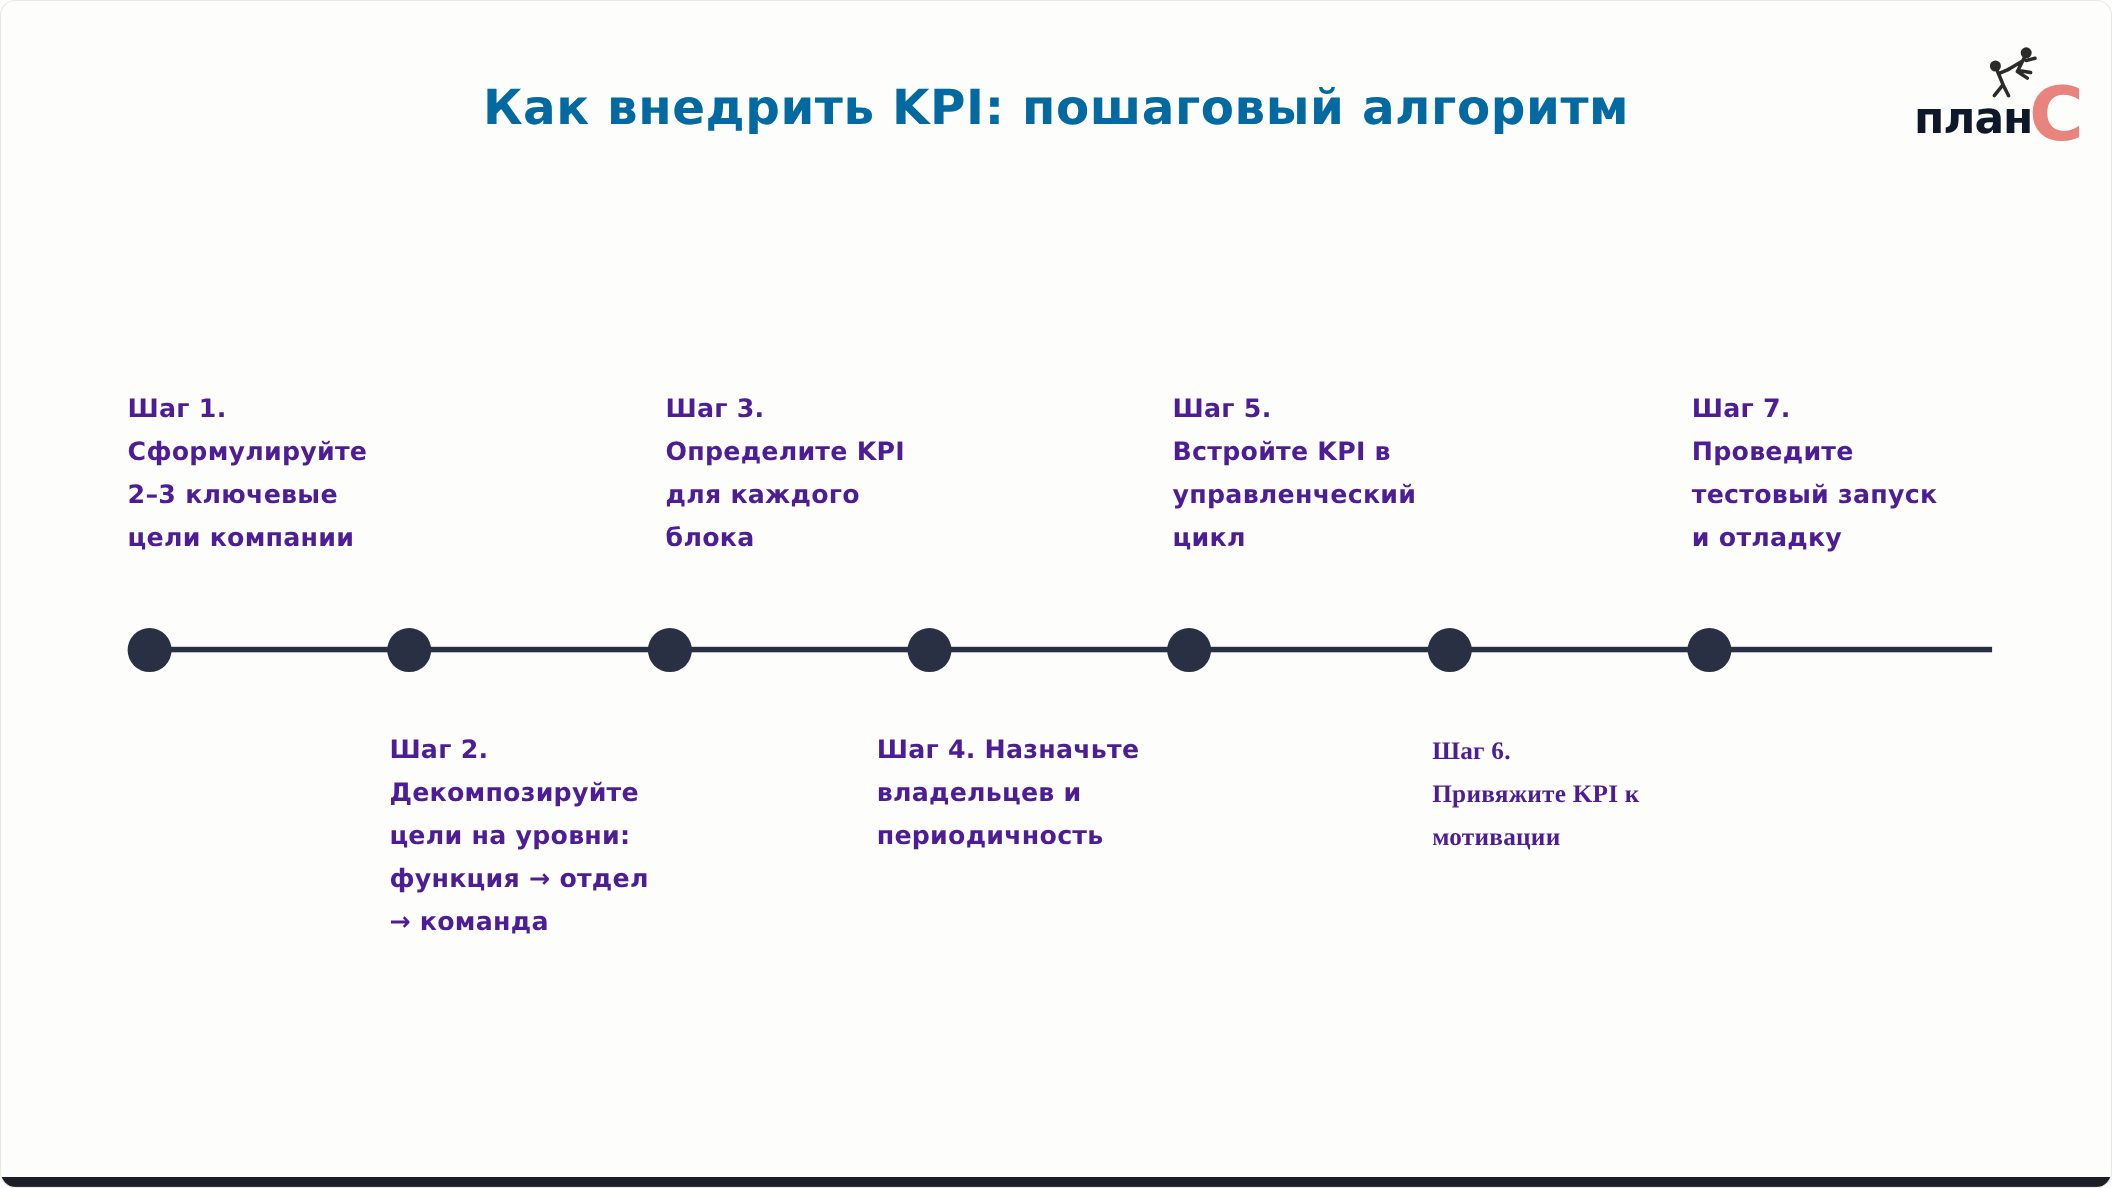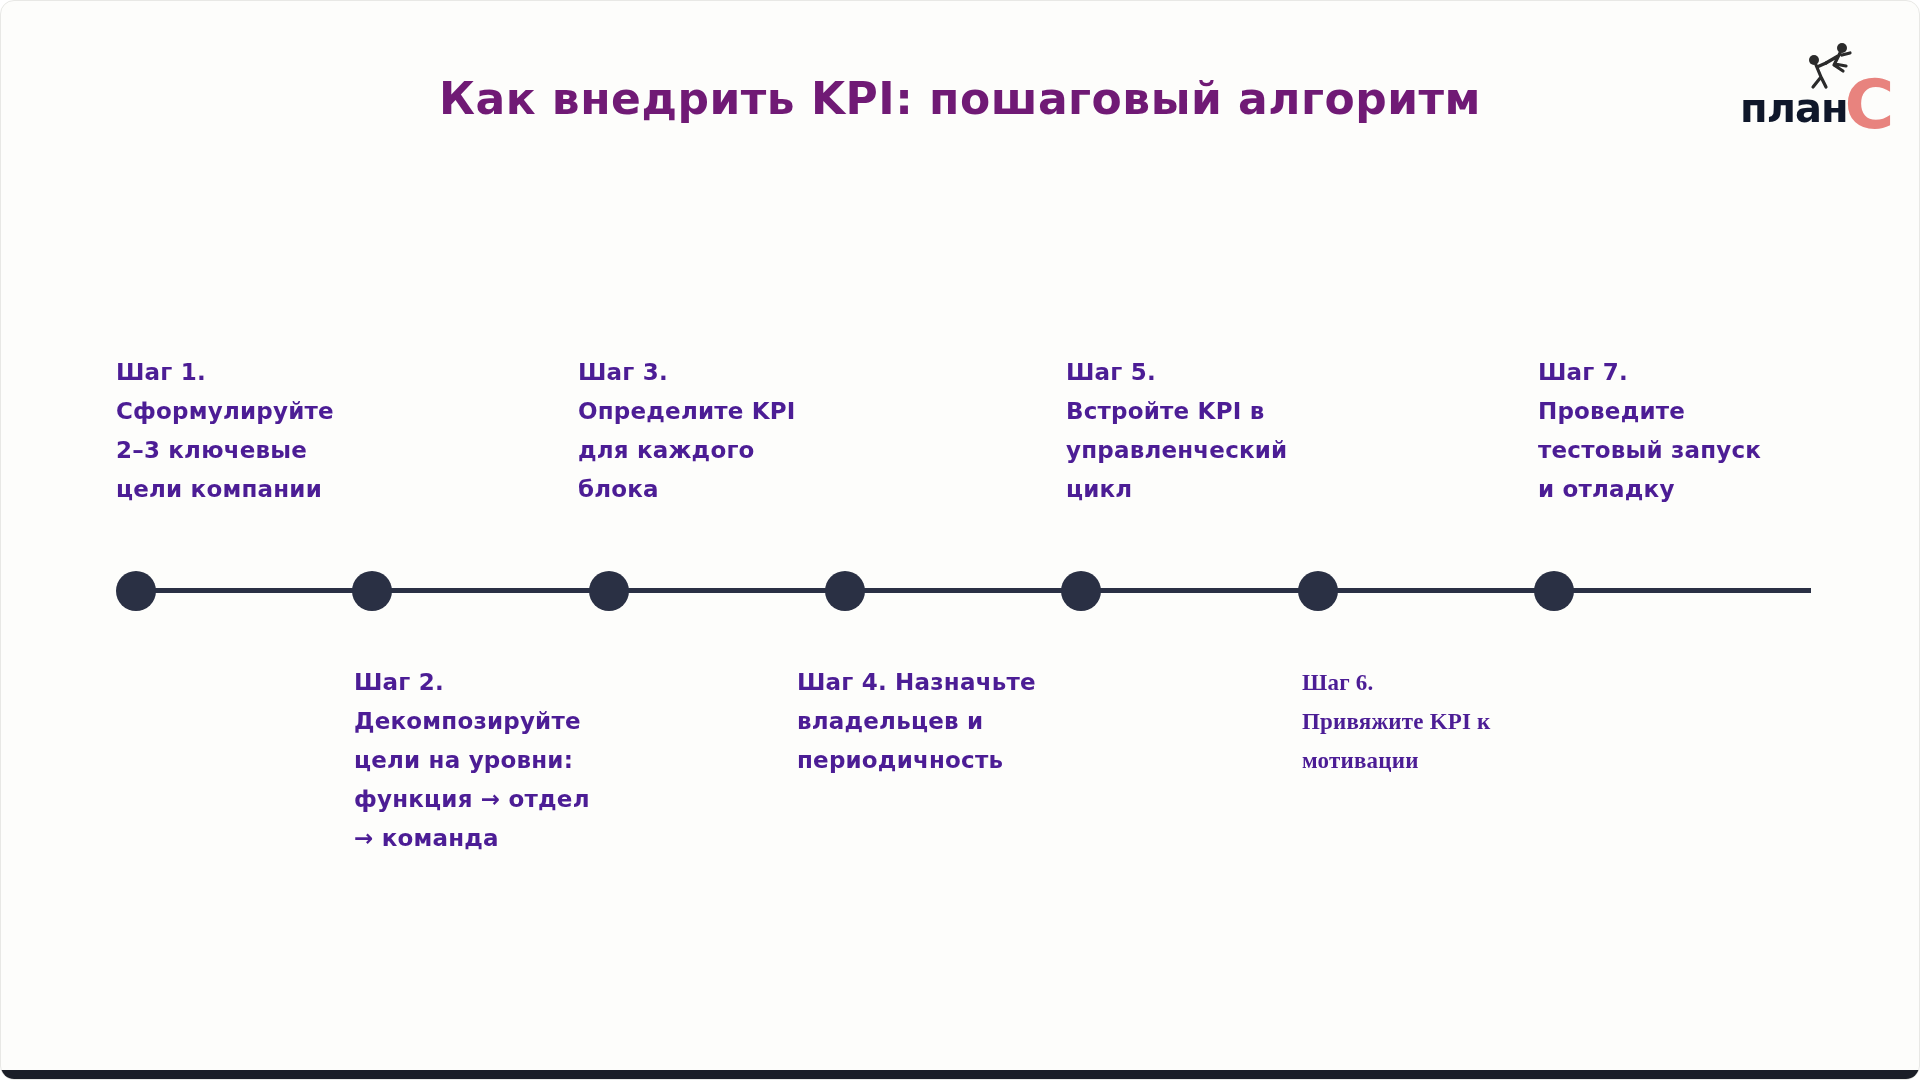--- a/index.html
+++ b/index.html
@@ -17,21 +17,21 @@
   
   .title {
     position: absolute;
     top: 72px;
     left: 0;
     width: 100%;
     text-align: center;
     font-size: 44px;
     line-height: 52px;
     font-weight: 700;
-    color: #701a75;
+    color: #0369a1;
     letter-spacing: 0.5px;
     margin: 0;
   }
 
   
   .logo {
     position: absolute;
     top: 38px;
     right: 14px;
     width: 165px;
@@ -96,21 +96,21 @@
     line-height: 39px;
     font-weight: 700;
     color: #4c1d95;
     letter-spacing: 0.2px;
     white-space: pre-line;
   }
   .above { top: 352px; }
   .below { top: 662px; }
   .s1 { left: 115px; }
   .s2 { left: 353px; }
-  .s3 { left: 577px; }
+  .s3 { left: 604px; }
   .s4 { left: 796px; }
   .s5 { left: 1065px; }
   .s6 { left: 1301px; font-family: Liberation Serif, serif; }
   .s7 { left: 1537px; }
 
   
   .bottom-bar {
     position: absolute;
     bottom: 0;
     left: 0;

